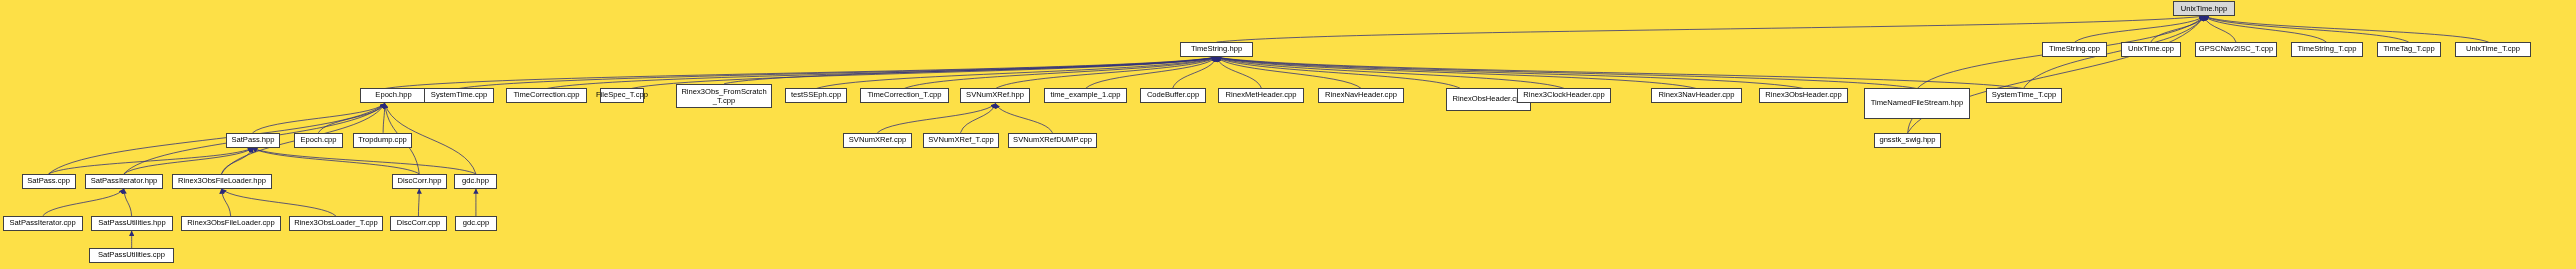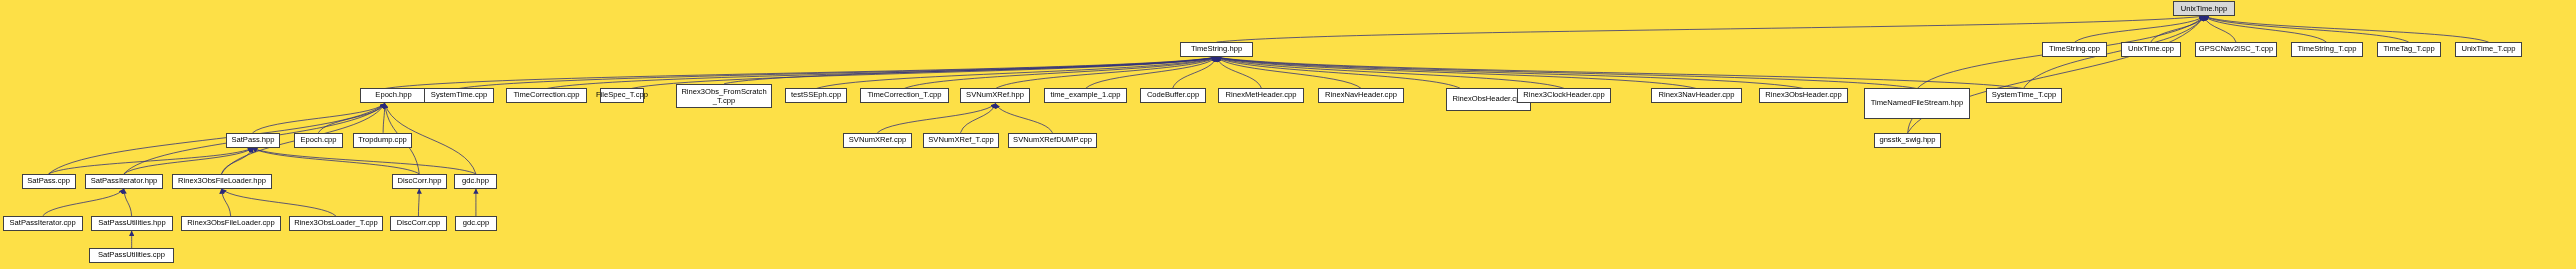--- a/index.html
+++ b/index.html
@@ -111,21 +111,21 @@
       <path d="M 244 460 C 244 444 244 444 244 428" fill="none" stroke="#2a2a7a" stroke-width="1.4" marker-end="url(#arrow)"></path>
     </svg>
   <div id="nodes-layer">
       <div class="node root" style="left: 2173px; top: 1.1px; width: 62px; height: 15px;">UnixTime.hpp</div>
       <div class="node" style="left: 1180px; top: 42px; width: 73px; height: 15px;">TimeString.hpp</div>
       <div class="node" style="left: 2042px; top: 42px; width: 65px; height: 15px;">TimeString.cpp</div>
       <div class="node" style="left: 2121px; top: 42px; width: 60px; height: 15px;">UnixTime.cpp</div>
       <div class="node" style="left: 2195px; top: 42px; width: 82px; height: 15px;">GPSCNav2ISC_T.cpp</div>
       <div class="node" style="left: 2291px; top: 42px; width: 72px; height: 15px;">TimeString_T.cpp</div>
       <div class="node" style="left: 2377px; top: 42px; width: 64px; height: 15px;">TimeTag_T.cpp</div>
-      <div class="node" style="left: 2455px; top: 42px; width: 67px; height: 15px;">UnixTime_T.cpp</div>
+      <div class="node" style="left: 2455px; top: 42px; width: 76px; height: 15px;">UnixTime_T.cpp</div>
       <div class="node" style="left: 360px; top: 88px; width: 67px; height: 15px;">Epoch.hpp</div>
       <div class="node" style="left: 424px; top: 88px; width: 70px; height: 15px;">SystemTime.cpp</div>
       <div class="node" style="left: 506px; top: 88px; width: 81px; height: 15px;">TimeCorrection.cpp</div>
       <div class="node" style="left: 600px; top: 88px; width: 44px; height: 15px;">FileSpec_T.cpp</div>
       <div class="node two-line" style="left: 676px; top: 84px; width: 96px; height: 24px;">Rinex3Obs_FromScratch
 _T.cpp</div>
       <div class="node" style="left: 785px; top: 88px; width: 62px; height: 15px;">testSSEph.cpp</div>
       <div class="node" style="left: 860px; top: 88px; width: 89px; height: 15px;">TimeCorrection_T.cpp</div>
       <div class="node" style="left: 960px; top: 88px; width: 70px; height: 15px;">SVNumXRef.hpp</div>
       <div class="node" style="left: 1044px; top: 88px; width: 83px; height: 15px;">time_example_1.cpp</div>

